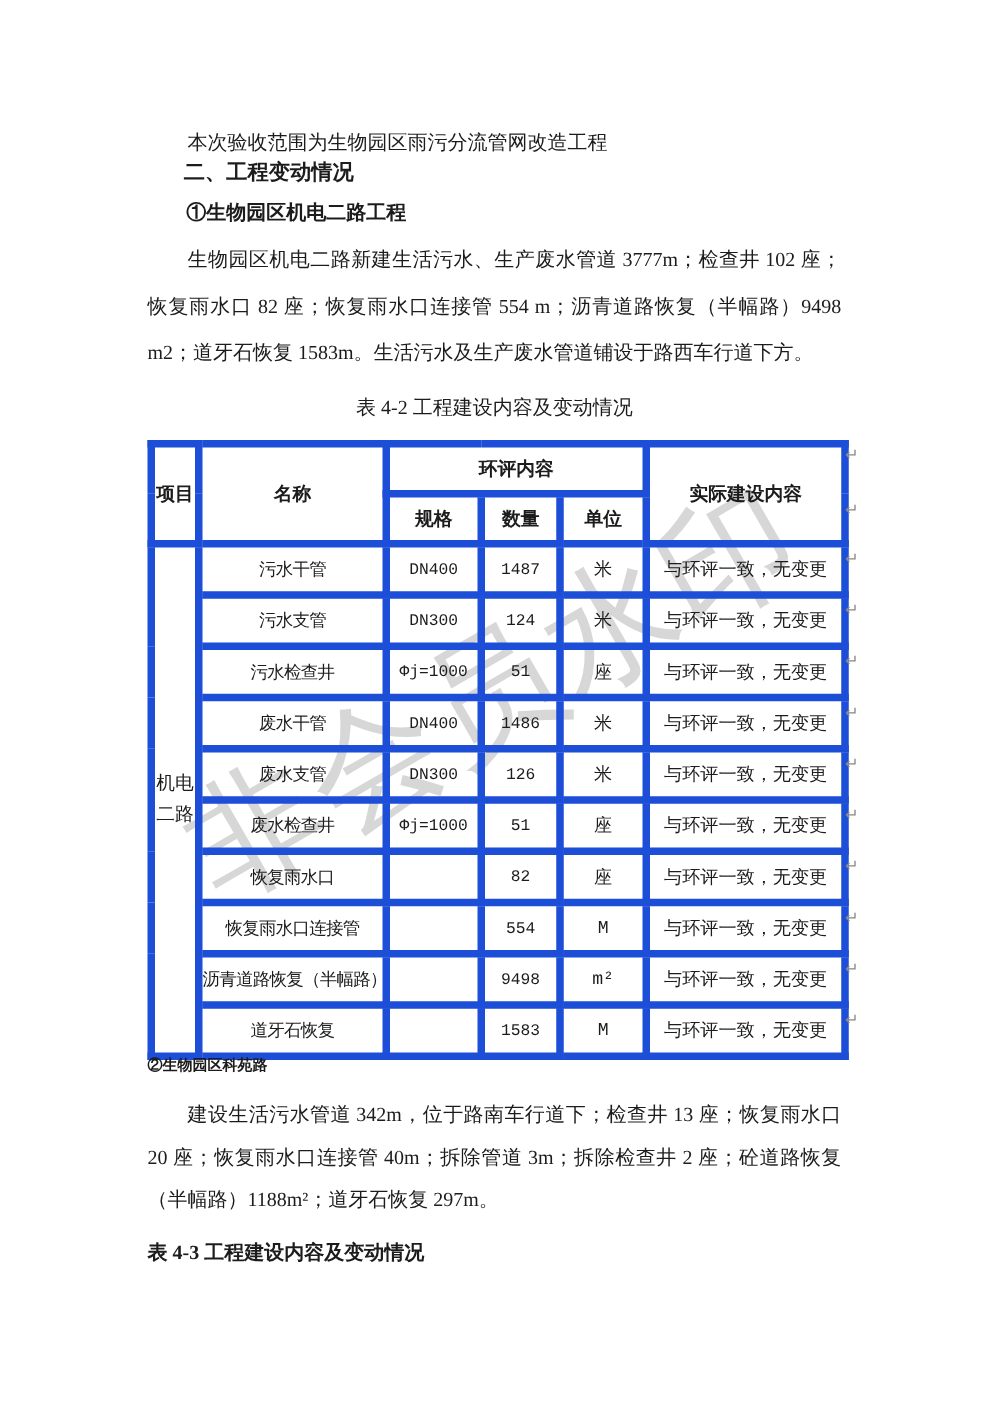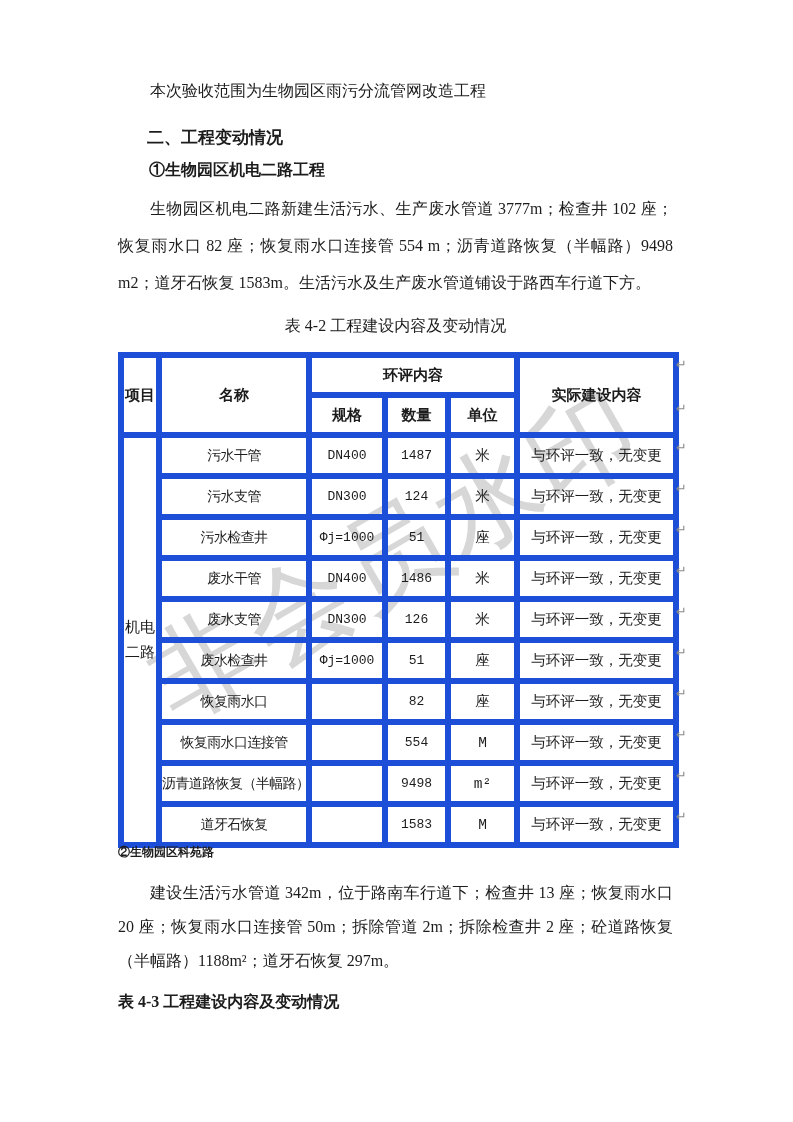--- a/index.html
+++ b/index.html
@@ -9,21 +9,21 @@
   }
   .watermark{
     position:absolute;left:85px;top:490px;width:620px;height:130px;
     font-size:106px;line-height:130px;color:#d7d7d7;letter-spacing:3px;
     transform:rotate(-30deg);white-space:nowrap;text-align:center;
     z-index:0;user-select:none;font-family:"Liberation Serif","DejaVu Serif",serif;
   }
   .content{position:absolute;left:118px;top:0;width:555px;z-index:1;}
   .blk{position:absolute;margin:0;width:555px;}
   .para{font-size:16px;line-height:37px;text-align:justify;text-indent:2em;}
-  .p-intro{top:80px;line-height:22px;}
+  .p-intro{top:104px;line-height:22px;}
   .h-section{top:126px;font-size:17px;font-weight:bold;padding-left:29px;width:526px;}
   .h-sub1{top:160px;font-size:16px;font-weight:bold;padding-left:31px;width:524px;}
   .p-sub1{top:190px;}
   .t-title42{top:316px;font-size:16px;font-weight:normal;text-align:center;}
   .h-sub2{top:844px;font-size:12px;font-weight:bold;}
   .p-sub2{top:876px;line-height:34px;}
   .t-title43{top:992px;font-size:16px;font-weight:bold;text-align:left;}
 
   table.doc-table{
     position:absolute;top:352px;left:0;width:555px;
@@ -172,17 +172,17 @@
   <span class="endmark" style="top:564px">↵</span>
   <span class="endmark" style="top:605px">↵</span>
   <span class="endmark" style="top:646px">↵</span>
   <span class="endmark" style="top:687px">↵</span>
   <span class="endmark" style="top:728px">↵</span>
   <span class="endmark" style="top:769px">↵</span>
   <span class="endmark" style="top:810px">↵</span>
 
   <h3 class="blk h-sub2">②生物园区科苑路</h3>
 
-  <p class="blk para p-sub2">建设生活污水管道 342m，位于路南车行道下；检查井 13 座；恢复雨水口 20 座；恢复雨水口连接管 50m；拆除管道 2m；拆除检查井 2 座；砼道路恢复（半幅路）1188m²；道牙石恢复 297m。</p>
+  <p class="blk para p-sub2">建设生活污水管道 342m，位于路南车行道下；检查井 13 座；恢复雨水口 20 座；恢复雨水口连接管 40m；拆除管道 3m；拆除检查井 2 座；砼道路恢复（半幅路）1188m²；道牙石恢复 297m。</p>
 
   <div class="blk t-title43">表 4-3 工程建设内容及变动情况</div>
 
 </div>
 
 </body></html>

